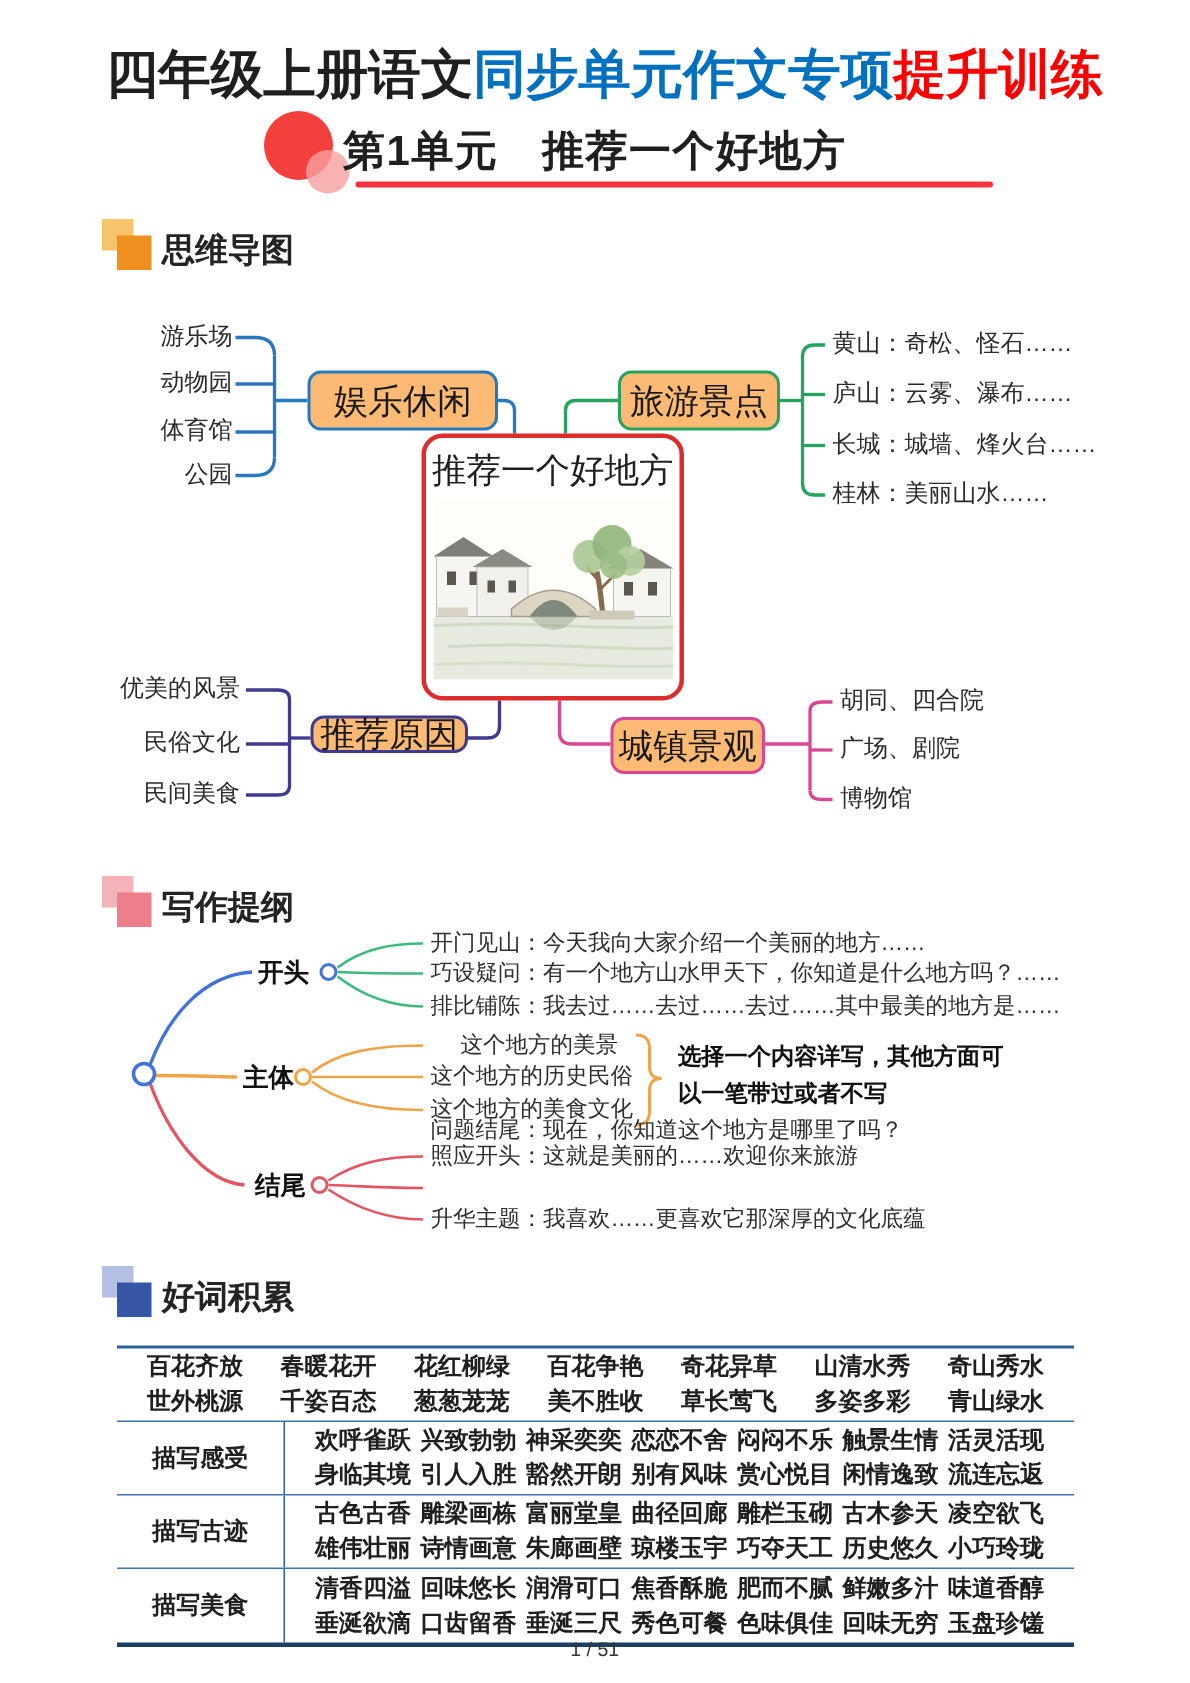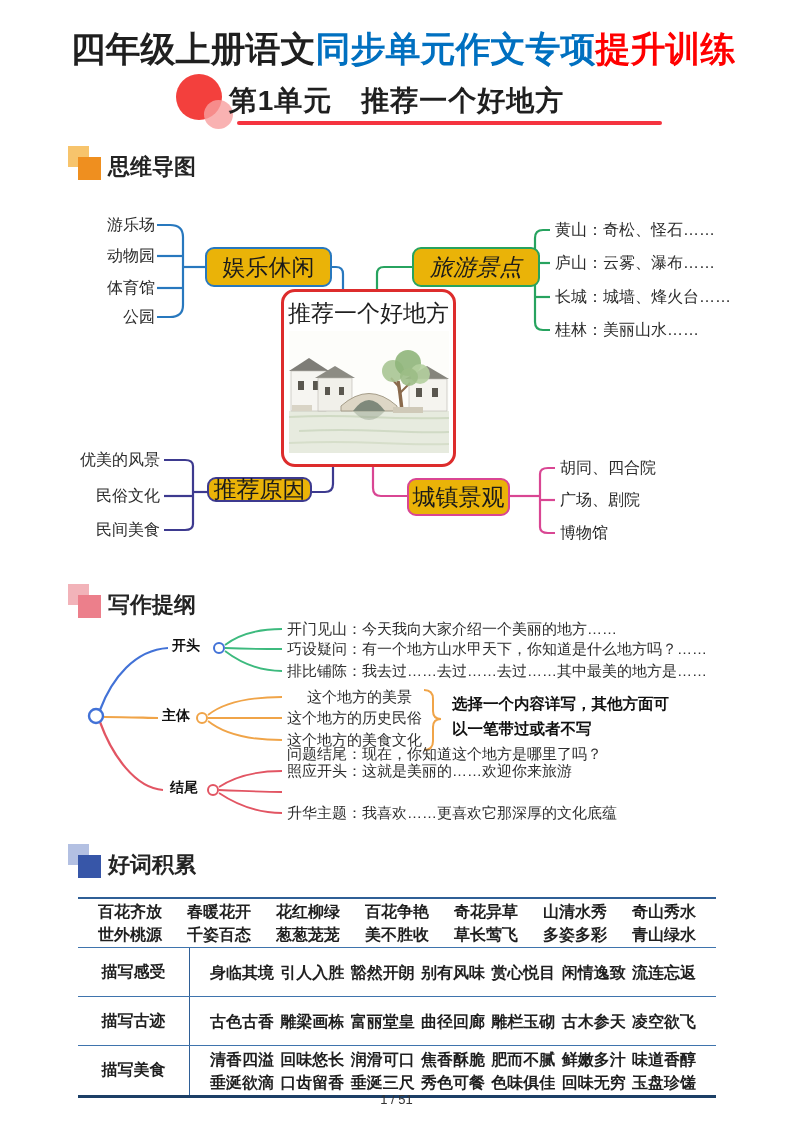--- a/index.html
+++ b/index.html
@@ -12,26 +12,26 @@
   .deco-circle { border-radius:50%; }
   .c1 { left:176px; top:74px; width:46px; height:46px; background:#f3403d; }
   .c2 { left:204px; top:100px; width:29px; height:29px; background:#f79f9f; opacity:.8; }
   .subtitle-underline { left:237px; top:121px; width:425px; height:4px; background:#f5333f; border-radius:2px; }
 
   .sec-head { font-size:22px; font-weight:bold; color:#242424; }
   .sq { position:absolute; }
   .sq-back { width:21px; height:21px; }
   .sq-front { width:23px; height:23px; }
 
-  .mm-box { position:absolute; background:#eab308; border-radius:9px; display:flex; align-items:center; justify-content:center; font-size:23px; font-weight:500; color:#1a1a1a; white-space:nowrap; }
+  .mm-box { position:absolute; background:#fdba74; border-radius:9px; display:flex; align-items:center; justify-content:center; font-size:23px; font-weight:500; color:#1a1a1a; white-space:nowrap; }
   .mm-child { position:absolute; font-size:16px; color:#2b2b2b; line-height:20px; white-space:nowrap; }
   .mm-center { left:281px; top:289px; width:175px; height:178px; border:3px solid #dd2c2c; border-radius:14px; background:#fff; text-align:center; overflow:hidden; }
   .mm-center .ttl { font-size:23px; font-weight:500; margin-top:6px; white-space:nowrap; }
 
-  .ol-label { position:absolute; font-size:14px; font-weight:bold; color:#111; white-space:nowrap;text-align:center; }
+  .ol-label { position:absolute; font-size:17px; font-weight:bold; color:#111; white-space:nowrap;text-align:center; }
   .ol-item { position:absolute; font-size:15px; color:#2e2e2e; line-height:20px; white-space:nowrap; }
   .ol-note { position:absolute; font-size:15.5px; font-weight:bold; color:#111; white-space:nowrap; }
 
   .wtable { left:78px; top:897px; width:638px; border-top:2px solid #2f5f96; border-bottom:3px solid #1c3f66; }
   .wrow { display:flex; height:49px; border-bottom:1.5px solid #3f74ad; }
   .wrow:last-child { border-bottom:none; }
   .wlabel { width:112px; border-right:1.5px solid #2f5f96; display:flex; align-items:center; justify-content:center; font-size:16px; font-weight:600; }
   .wcell { flex:1; padding:2px 20px; display:flex; flex-direction:column; justify-content:center; gap:2px; }
   .wline { display:flex; justify-content:space-between; font-size:16px; font-weight:600; line-height:21px; }
   .footer { left:0; top:1092px; width:100%; text-align:center; font-size:13px; color:#333; }
@@ -124,21 +124,21 @@
   </g>
 
   <g stroke="#e25563" stroke-width="1.8" fill="none">
     <path d="M219,787 C237,775 257,771 282,771"></path>
     <path d="M219,790 C247,791 262,792 282,792"></path>
     <path d="M219,793 C237,805 257,813 282,813"></path>
   </g>
 </svg>
 
 <div class="mm-box" style="left:205px; top:247px; width:127px; height:40px; border:2.5px solid #2878be;">娱乐休闲</div>
-<div class="mm-box" style="left:412px; top:247px; width:128px; height:40px; border:2.5px solid #27a35f;font-style:italic;">旅游景点</div>
+<div class="mm-box" style="left:412px; top:247px; width:108px; height:40px; border:2.5px solid #27a35f;">旅游景点</div>
 <div class="mm-box" style="left:207px; top:477px; width:105px; height:25px; border:2.5px solid #3d3a8f;">推荐原因</div>
 <div class="mm-box" style="left:407px; top:478px; width:103px; height:38px; border:2.5px solid #d94693;">城镇景观</div>
 
 <div class="mm-child" style="right:638px; top:215px;">游乐场</div>
 <div class="mm-child" style="right:638px; top:246px;">动物园</div>
 <div class="mm-child" style="right:638px; top:278px;">体育馆</div>
 <div class="mm-child" style="right:638px; top:307px;">公园</div>
 
 <div class="mm-child" style="left:555px; top:220px;">黄山：奇松、怪石……</div>
 <div class="mm-child" style="left:555px; top:253px;">庐山：云雾、瀑布……</div>
@@ -229,20 +229,29 @@
           <span>草长莺飞</span>
           <span>多姿多彩</span>
           <span>青山绿水</span>
         </div>
     </div>
   </div>
   <div class="wrow">
     <div class="wlabel">描写感受</div>
     <div class="wcell">
       <div class="wline">
+          <span>欢呼雀跃</span>
+          <span>兴致勃勃</span>
+          <span>神采奕奕</span>
+          <span>恋恋不舍</span>
+          <span>闷闷不乐</span>
+          <span>触景生情</span>
+          <span>活灵活现</span>
+        </div>
+      <div class="wline">
           <span>身临其境</span>
           <span>引人入胜</span>
           <span>豁然开朗</span>
           <span>别有风味</span>
           <span>赏心悦目</span>
           <span>闲情逸致</span>
           <span>流连忘返</span>
         </div>
     </div>
   </div>
@@ -251,20 +260,29 @@
     <div class="wcell">
       <div class="wline">
           <span>古色古香</span>
           <span>雕梁画栋</span>
           <span>富丽堂皇</span>
           <span>曲径回廊</span>
           <span>雕栏玉砌</span>
           <span>古木参天</span>
           <span>凌空欲飞</span>
         </div>
+      <div class="wline">
+          <span>雄伟壮丽</span>
+          <span>诗情画意</span>
+          <span>朱廊画壁</span>
+          <span>琼楼玉宇</span>
+          <span>巧夺天工</span>
+          <span>历史悠久</span>
+          <span>小巧玲珑</span>
+        </div>
     </div>
   </div>
   <div class="wrow">
     <div class="wlabel">描写美食</div>
     <div class="wcell">
       <div class="wline">
           <span>清香四溢</span>
           <span>回味悠长</span>
           <span>润滑可口</span>
           <span>焦香酥脆</span>

